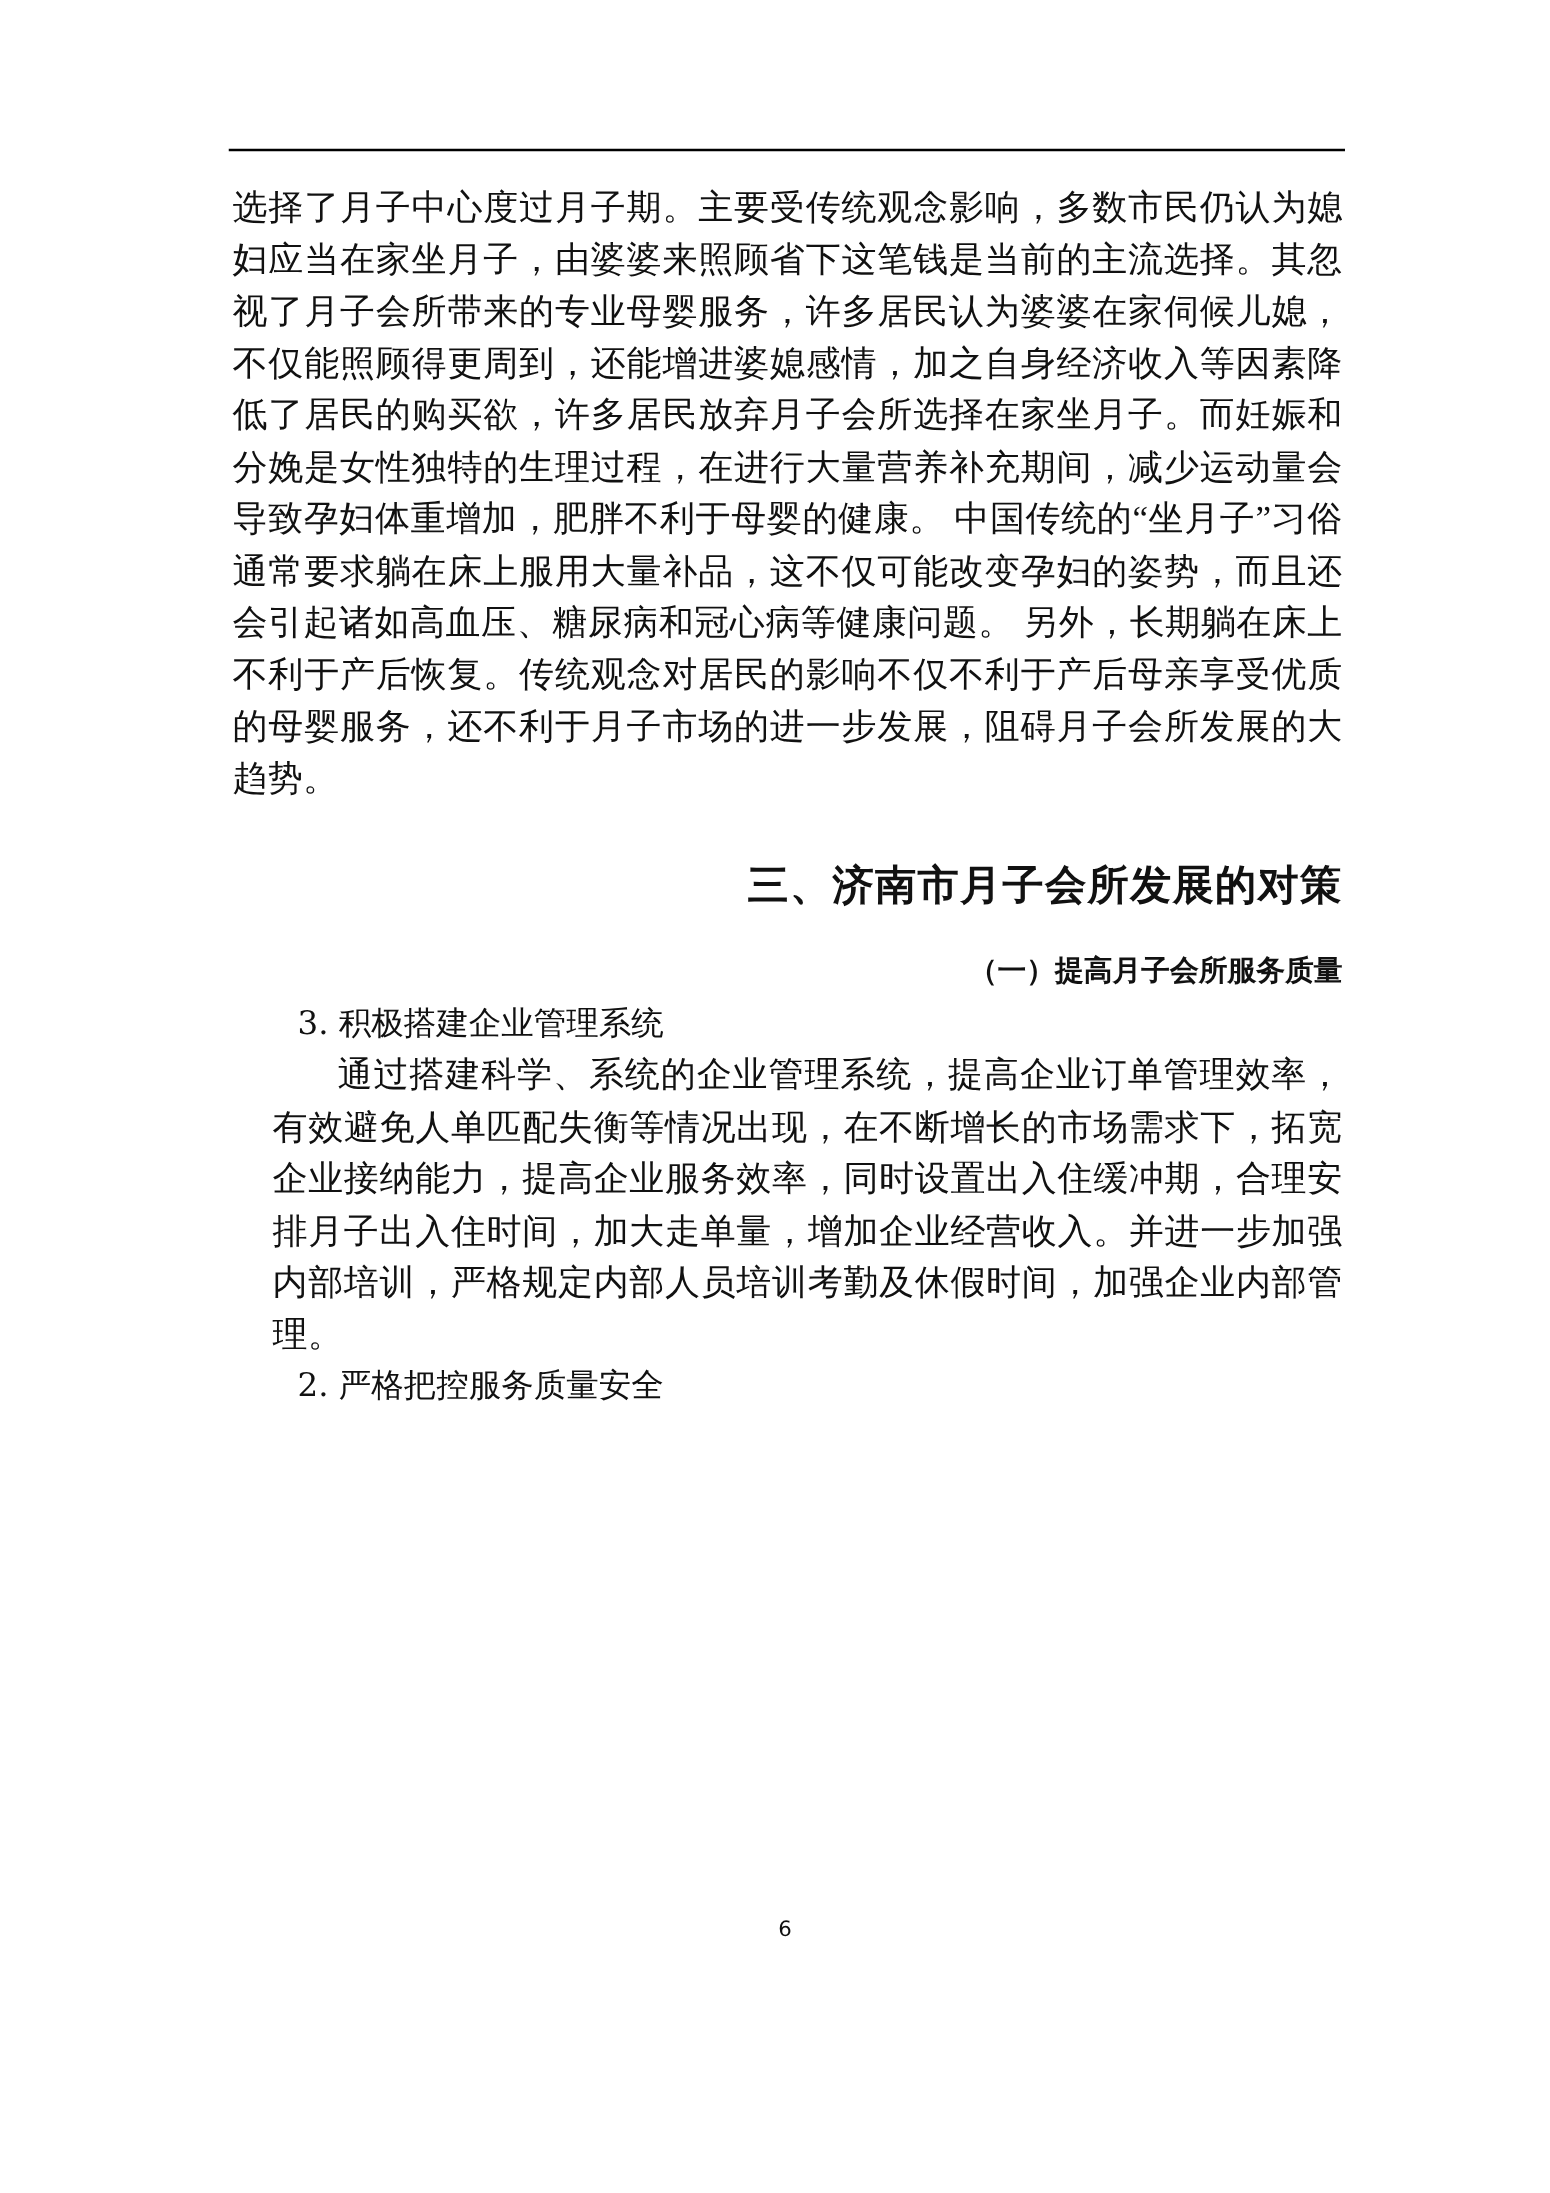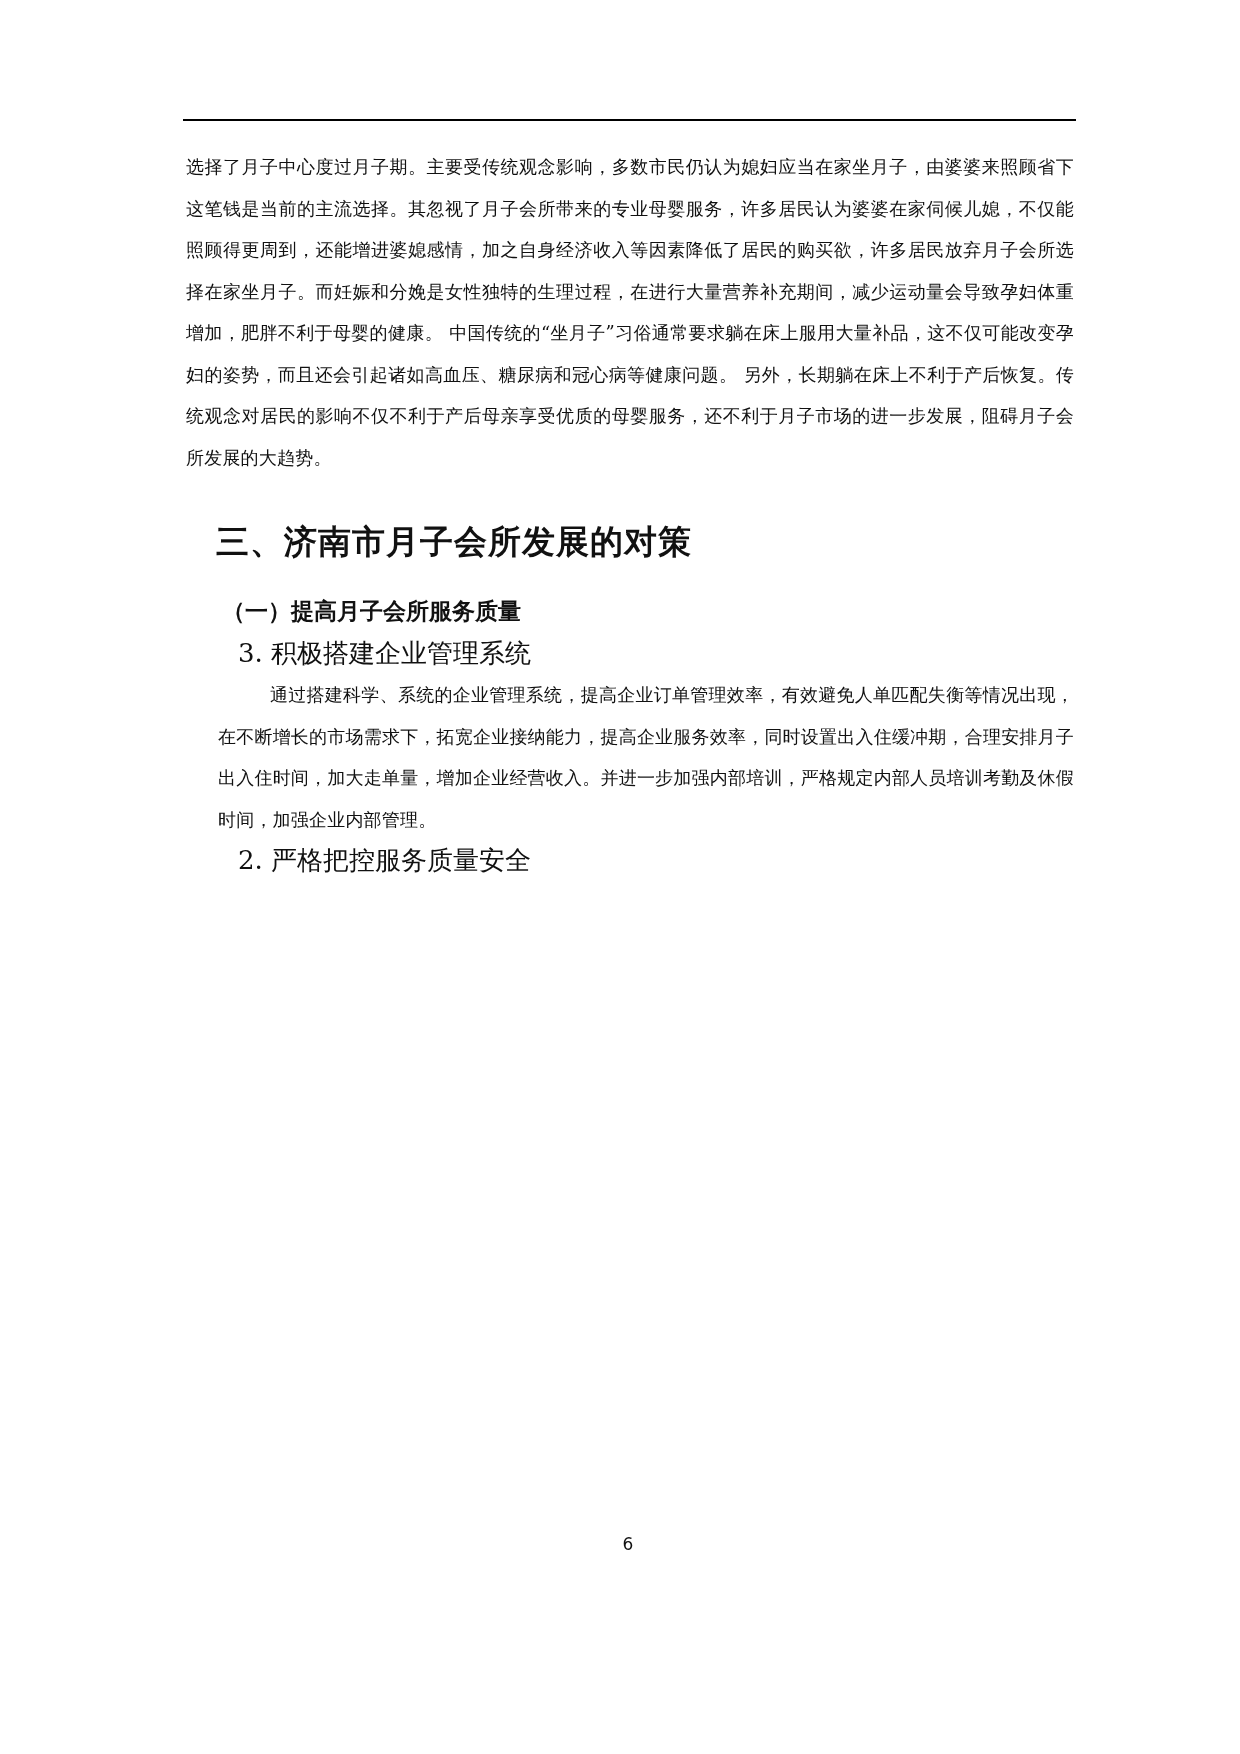--- a/index.html
+++ b/index.html
@@ -23,48 +23,50 @@
       height: 2px;
       background: #000000;
     }
     .content {
       position: absolute;
       left: 186px;
       top: 146px;
       width: 888px;
     }
     .p {
-      font-size: 18px;
+      font-size: 28px;
       line-height: 41.5px;
       letter-spacing: 0.2px;
       text-align: justify;
       text-justify: inter-character;
       margin: 0;
+      font-family: Liberation Serif, serif;
     }
     .p.indent {
       text-indent: 52px;
       margin-left: 32px;
     }
     .chapter-title {
       font-family: "DejaVu Sans", "Liberation Sans", sans-serif;
       font-weight: bold;
       font-size: 33px;
-      text-align: left;
+      text-align: right;
       line-height: 44px;
       margin: 42px 0 0 0;
       padding-left: 30px;
       letter-spacing: 1px;
     }
     .section-title {
       font-family: "DejaVu Sans", "Liberation Sans", sans-serif;
       font-weight: bold;
       font-size: 23px;
       line-height: 41.5px;
       margin: 0;
       padding-left: 36px;
+      text-align: right;
     }
     .section-title.first {
       margin-top: 27px;
     }
     .subsection-title {
       font-size: 26px;
       line-height: 41.5px;
       margin: 0;
       padding-left: 52px;
     }

